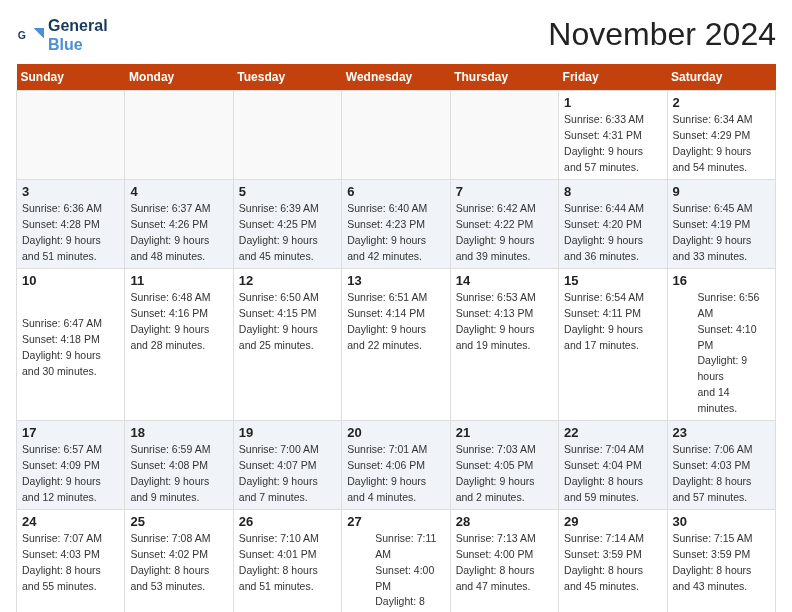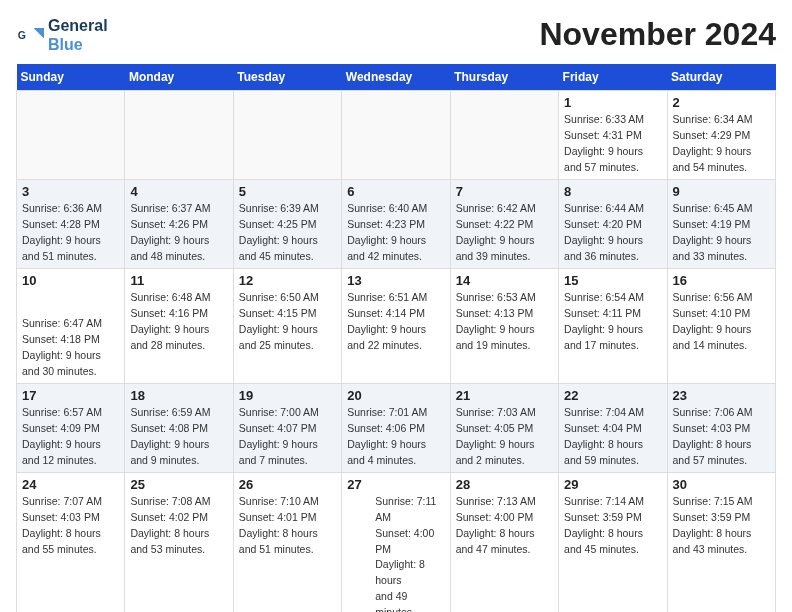--- a/index.html
+++ b/index.html
@@ -23,34 +23,34 @@
     }
     .logo-icon {
       width: 28px;
       height: 28px;
     }
     .title-block {
       text-align: right;
     }
     .month-title {
       font-size: 32px;
-      font-weight: bold;
+      font-weight: normal;
       color: #222;
     }
     .location {
       font-size: 15px;
       color: #555;
     }
     table {
       width: 100%;
       border-collapse: collapse;
       font-size: 11px;
     }
     thead th {
-      background: #1d4ed8;
+      background: #c2410c;
       color: #fff;
       padding: 6px 4px;
       text-align: left;
       font-size: 12px;
       font-weight: bold;
     }
     tbody tr {
       vertical-align: top;
     }
     tbody tr:nth-child(odd) {
@@ -223,21 +223,21 @@
         </td>
         <td>
           <span class="day-num">15</span>
           <div class="day-info" style="white-space: pre-line;">Sunrise: 6:54 AM
 Sunset: 4:11 PM
 Daylight: 9 hours
 and 17 minutes.</div>
         </td>
         <td>
           <span class="day-num">16</span>
-          <div class="day-info" style="white-space: pre-line;">Sunrise: 6:56 AM
+          <div class="day-info" style="white-space: pre-line; margin-left: 25px;">Sunrise: 6:56 AM
 Sunset: 4:10 PM
 Daylight: 9 hours
 and 14 minutes.</div>
         </td>
       </tr>
       <tr>
         <td>
           <span class="day-num">17</span>
           <div class="day-info" style="white-space: pre-line;">Sunrise: 6:57 AM
 Sunset: 4:09 PM

